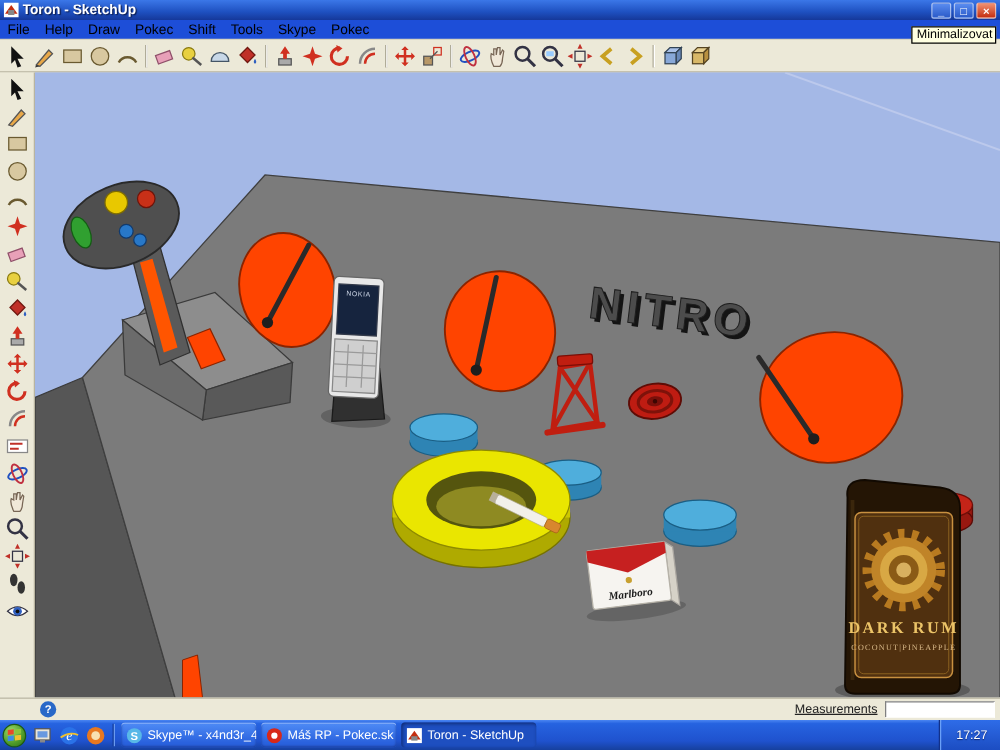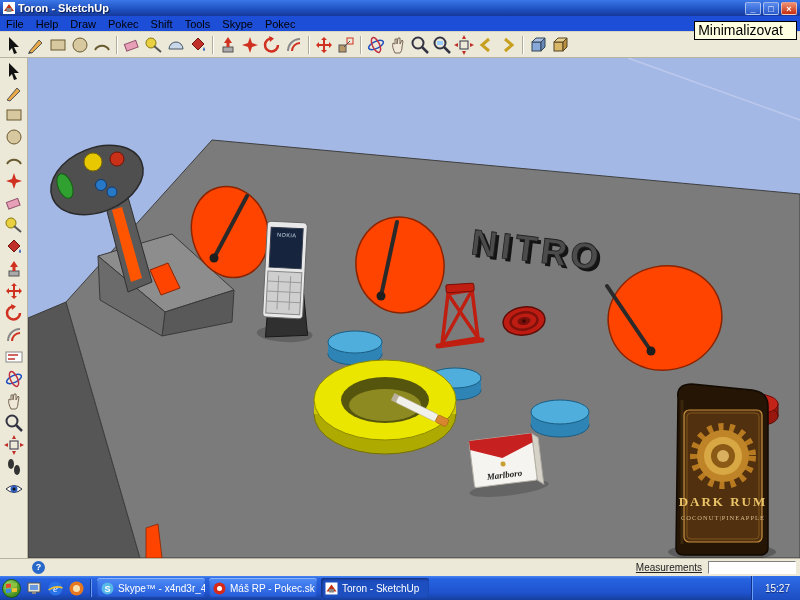--- a/index.html
+++ b/index.html
@@ -59,21 +59,21 @@
     background:linear-gradient(180deg,#4F8CF6,#2A62DE 80%);box-shadow:inset 0 1px 0 #8ab2fa, inset 0 -1px 2px #1a3c9a;
     color:#fff;font-size:10px;white-space:nowrap;overflow:hidden;padding:0 4px;box-sizing:border-box;flex:0 0 auto;}
   .taskbtn.active{background:#1E4FC0;box-shadow:inset 1px 1px 3px #102a70;}
   .taskbtn .bicon{width:13px;height:13px;margin-right:4px;flex:0 0 auto;}
   .tray{margin-left:auto;height:24px;display:flex;align-items:center;padding:0 10px 0 12px;
     background:linear-gradient(180deg,#2E6CE8,#1C4DC2);border-left:1px solid #6AA0F8;box-shadow:-1px 0 0 #12318a;}
   .clock{color:#fff;font-size:10px;text-shadow:0 1px 1px #0a226a;}
 
   
   .tooltip{position:absolute;top:21px;right:3px;background:#FFFFE1;border:1px solid #000;
-    font-size:14px;padding:0px 13px 1px 3px;z-index:50;color:#000;}
+    font-size:10px;padding:0px 2px 1px 3px;z-index:50;color:#000;}
 </style>
 </head>
 <body>
 
 <div class="screen">
 
   <div class="titlebar">
     <svg class="appicon" viewBox="0 0 12 12">
         <rect x="0" y="0" width="12" height="12" fill="#fff"></rect>
         <polygon points="1,9 6,2 11,9" fill="#C42E10"></polygon>
@@ -470,18 +470,18 @@
     <span class="taskbtn active">
       <svg class="bicon" viewBox="0 0 13 13">
           <rect x="0.5" y="0.5" width="12" height="12" fill="#fff"></rect>
           <polygon points="1.5,9.5 6.5,2.5 11.5,9.5" fill="#C42E10"></polygon>
           <rect x="4" y="7" width="5" height="3.5" fill="#888"></rect>
         </svg>
       <span>Toron - SketchUp</span>
     </span>
 
     <span class="tray">
-      <span class="clock">15:27</span>
+      <span class="clock">17:27</span>
     </span>
   </div>
 
   <div class="tooltip">Minimalizovat</div>
 </div>
 
 </body></html>

